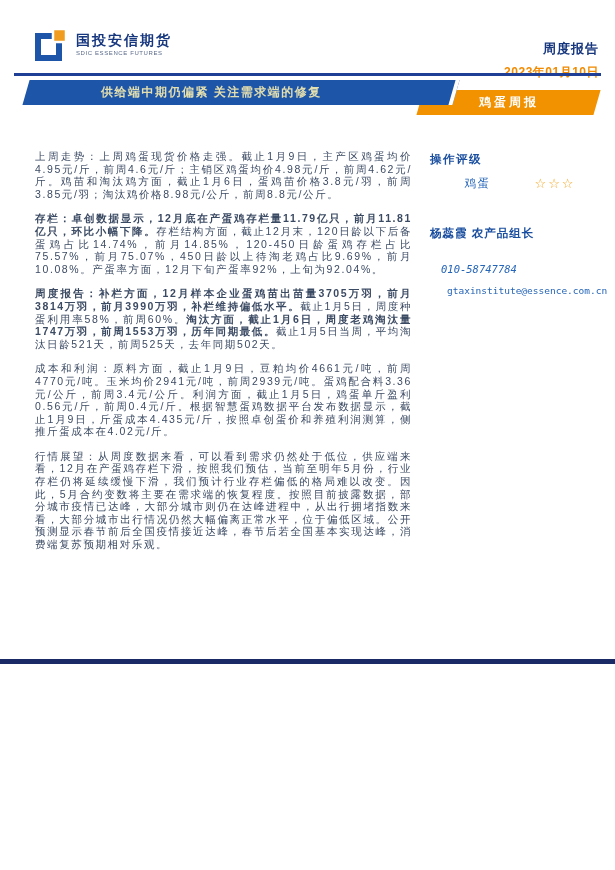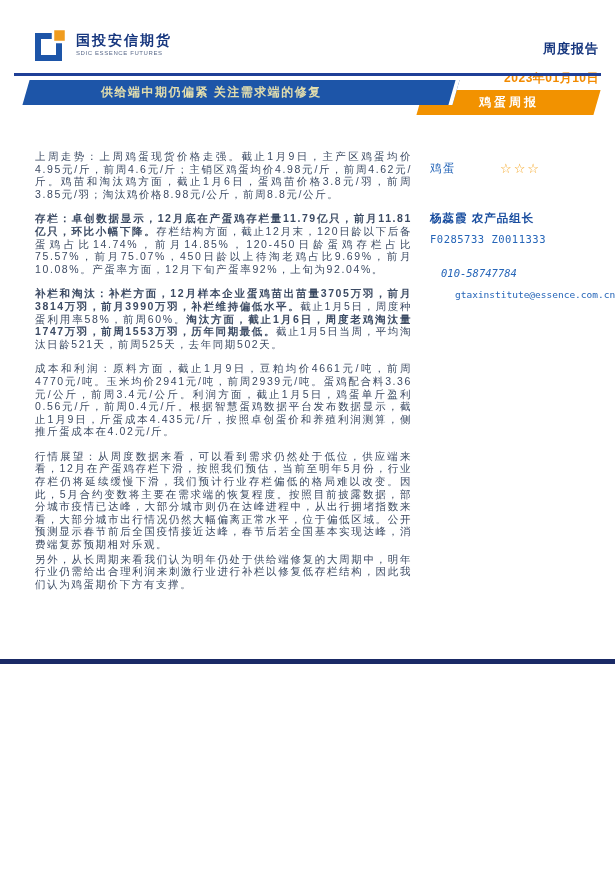--- a/index.html
+++ b/index.html
@@ -9,21 +9,21 @@
     outline:1px solid #e2e2e2;overflow:hidden;
   }
   
   .logo-wrap{position:absolute;left:34px;top:27px;display:flex;align-items:flex-start;}
   .logo-icon{width:36px;height:36px;position:relative;flex:0 0 auto;}
   .logo-text{margin-left:6px;padding-top:6px;}
   .company-cn{font-size:14px;font-weight:bold;color:#16367e;letter-spacing:2px;line-height:15px;}
   .company-en{font-size:6px;color:#5a6a8a;letter-spacing:0.6px;margin-top:2px;}
   .header-right{position:absolute;right:16px;top:40px;text-align:right;}
   .report-type{font-size:13px;font-weight:bold;color:#16367e;letter-spacing:1px;}
-  .report-date{font-size:12px;font-weight:bold;color:#f28a00;margin-top:12px;letter-spacing:0.5px;}
+  .report-date{font-size:12px;font-weight:bold;color:#f28a00;margin-top:6px;letter-spacing:0.5px;}
   .header-rule{position:absolute;left:14px;right:14px;top:73px;height:2.5px;background:#1f3f97;}
   
   .banner-blue{
     position:absolute;left:26px;top:80px;width:426px;height:25px;
     background:#1d55a8;transform:skewX(-16deg);z-index:2;
     border-right:4px solid #ffffff;
     display:flex;align-items:center;justify-content:center;
   }
   .banner-blue .t{
     transform:skewX(16deg);color:#e4dfae;font-size:12px;font-weight:bold;
@@ -41,26 +41,26 @@
   .body-text{position:absolute;left:35px;top:150px;width:377px;color:#3b4a63;}
   .para{
     margin:0 0 12px 0;font-size:10.5px;line-height:12.6px;letter-spacing:1.6px;
     text-align:justify;
   }
   .para.tight{margin-top:-10px;}
   .para .b{font-weight:bold;}
   
   .sidebar{position:absolute;left:430px;top:152px;width:180px;color:#2565b8;}
   .rating-label{font-size:11.5px;font-weight:bold;color:#1b4fa0;letter-spacing:1.5px;}
-  .rating-row{display:flex;align-items:center;margin-top:9px;font-size:11.5px;letter-spacing:1.5px;}
+  .rating-row{display:flex;align-items:center;margin-top:9px;font-size:11.5px;letter-spacing:1.5px;justify-content:center;}
   .stars{color:#f5a623;font-size:13px;margin-left:44px;letter-spacing:2px;}
   .analyst{margin-top:35px;font-size:11.5px;font-weight:bold;color:#1b4fa0;letter-spacing:1px;}
   .qual{margin-top:7px;font-size:10.5px;font-family:"DejaVu Sans Mono",monospace;letter-spacing:0.5px;}
   .phone{margin-top:22px;margin-left:11px;font-size:10.5px;font-family:"DejaVu Sans Mono",monospace;font-style:italic;}
-  .email{margin-top:10px;margin-left:25px;font-size:9.5px;font-family:"DejaVu Sans Mono",monospace;white-space:nowrap;}
+  .email{margin-top:10px;margin-left:17px;font-size:9.5px;font-family:"DejaVu Sans Mono",monospace;white-space:nowrap;}
   
   .footer-left{position:absolute;left:35px;top:840px;font-size:9px;color:#55a2ee;letter-spacing:0.5px;margin-left:10px;}
   .footer-page{position:absolute;left:0;right:0;top:840px;text-align:center;font-size:9px;color:#55a2ee;}
   .footer-right{position:absolute;right:15px;top:840px;font-size:9px;color:#55a2ee;letter-spacing:0.5px;}
   .bottom-bar{position:absolute;left:0;right:0;bottom:4px;height:5px;background:#1a2a66;}
 </style>
 </head>
 <body>
 
 <div class="page">
@@ -86,33 +86,32 @@
   <div class="banner-blue">
     <span class="t">供给端中期仍偏紧  关注需求端的修复</span>
   </div>
   <div class="banner-orange">
     <span class="t">鸡蛋周报</span>
   </div>
 
   <div class="body-text" id="body-text">
       <p class="para"><span>上周走势：上周鸡蛋现货价格走强。截止1月9日，主产区鸡蛋均价4.95元/斤，前周4.6元/斤；主销区鸡蛋均价4.98元/斤，前周4.62元/斤。鸡苗和淘汰鸡方面，截止1月6日，蛋鸡苗价格3.8元/羽，前周3.85元/羽；淘汰鸡价格8.98元/公斤，前周8.8元/公斤。</span></p>
       <p class="para"><span class="b">存栏：卓创数据显示，12月底在产蛋鸡存栏量11.79亿只，前月11.81亿只，环比小幅下降。</span><span>存栏结构方面，截止12月末，120日龄以下后备蛋鸡占比14.74%，前月14.85%，120-450日龄蛋鸡存栏占比75.57%，前月75.07%，450日龄以上待淘老鸡占比9.69%，前月10.08%。产蛋率方面，12月下旬产蛋率92%，上旬为92.04%。</span></p>
-      <p class="para"><span class="b">补栏和淘汰：补栏方面，12月样本企业蛋鸡苗出苗量3705万羽，前月3814万羽，前月3990万羽，补栏维持偏低水平。</span><span>截止1月5日，周度种蛋利用率58%，前周60%。</span><span class="b">淘汰方面，截止1月6日，周度老鸡淘汰量1747万羽，前周1553万羽，历年同期最低。</span><span>截止1月5日当周，平均淘汰日龄521天，前周525天，去年同期502天。</span></p>
+      <p class="para"><span class="b">周度报告：补栏方面，12月样本企业蛋鸡苗出苗量3705万羽，前月3814万羽，前月3990万羽，补栏维持偏低水平。</span><span>截止1月5日，周度种蛋利用率58%，前周60%。</span><span class="b">淘汰方面，截止1月6日，周度老鸡淘汰量1747万羽，前周1553万羽，历年同期最低。</span><span>截止1月5日当周，平均淘汰日龄521天，前周525天，去年同期502天。</span></p>
       <p class="para"><span>成本和利润：原料方面，截止1月9日，豆粕均价4661元/吨，前周4770元/吨。玉米均价2941元/吨，前周2939元/吨。蛋鸡配合料3.36元/公斤，前周3.4元/公斤。利润方面，截止1月5日，鸡蛋单斤盈利0.56元/斤，前周0.4元/斤。根据智慧蛋鸡数据平台发布数据显示，截止1月9日，斤蛋成本4.435元/斤，按照卓创蛋价和养殖利润测算，侧推斤蛋成本在4.02元/斤。</span></p>
       <p class="para"><span>行情展望：从周度数据来看，可以看到需求仍然处于低位，供应端来看，12月在产蛋鸡存栏下滑，按照我们预估，当前至明年5月份，行业存栏仍将延续缓慢下滑，我们预计行业存栏偏低的格局难以改变。因此，5月合约变数将主要在需求端的恢复程度。按照目前披露数据，部分城市疫情已达峰，大部分城市则仍在达峰进程中，从出行拥堵指数来看，大部分城市出行情况仍然大幅偏离正常水平，位于偏低区域。公开预测显示春节前后全国疫情接近达峰，春节后若全国基本实现达峰，消费端复苏预期相对乐观。</span></p>
-      <p class="para tight"><span>另外，从长周期来看我们认为明年仍处于供给端修复的大周期中，明年行业仍需给出合理利润来刺激行业进行补栏以修复低存栏结构，因此我们认为鸡蛋期价下方有支撑。</span></p>
     </div>
 
   <aside class="sidebar">
+    <div class="rating-label">操作评级</div>
     <div class="rating-row">
       <span>鸡蛋</span>
       <span class="stars">☆☆☆</span>
     </div>
     <div class="analyst">杨蕊霞 农产品组长</div>
-    <div class="qual">F0285733 Z0011333</div>
     <div class="phone">010-58747784</div>
     <div class="email">gtaxinstitute@essence.com.cn</div>
   </aside>
 
   <div class="footer-left">本报告版权属于国投安信期货有限公司</div>
   <div class="footer-page">1</div>
   <div class="footer-right">不可作为投资依据，转载请注明出处</div>
   <div class="bottom-bar"></div>
 
 </div>

